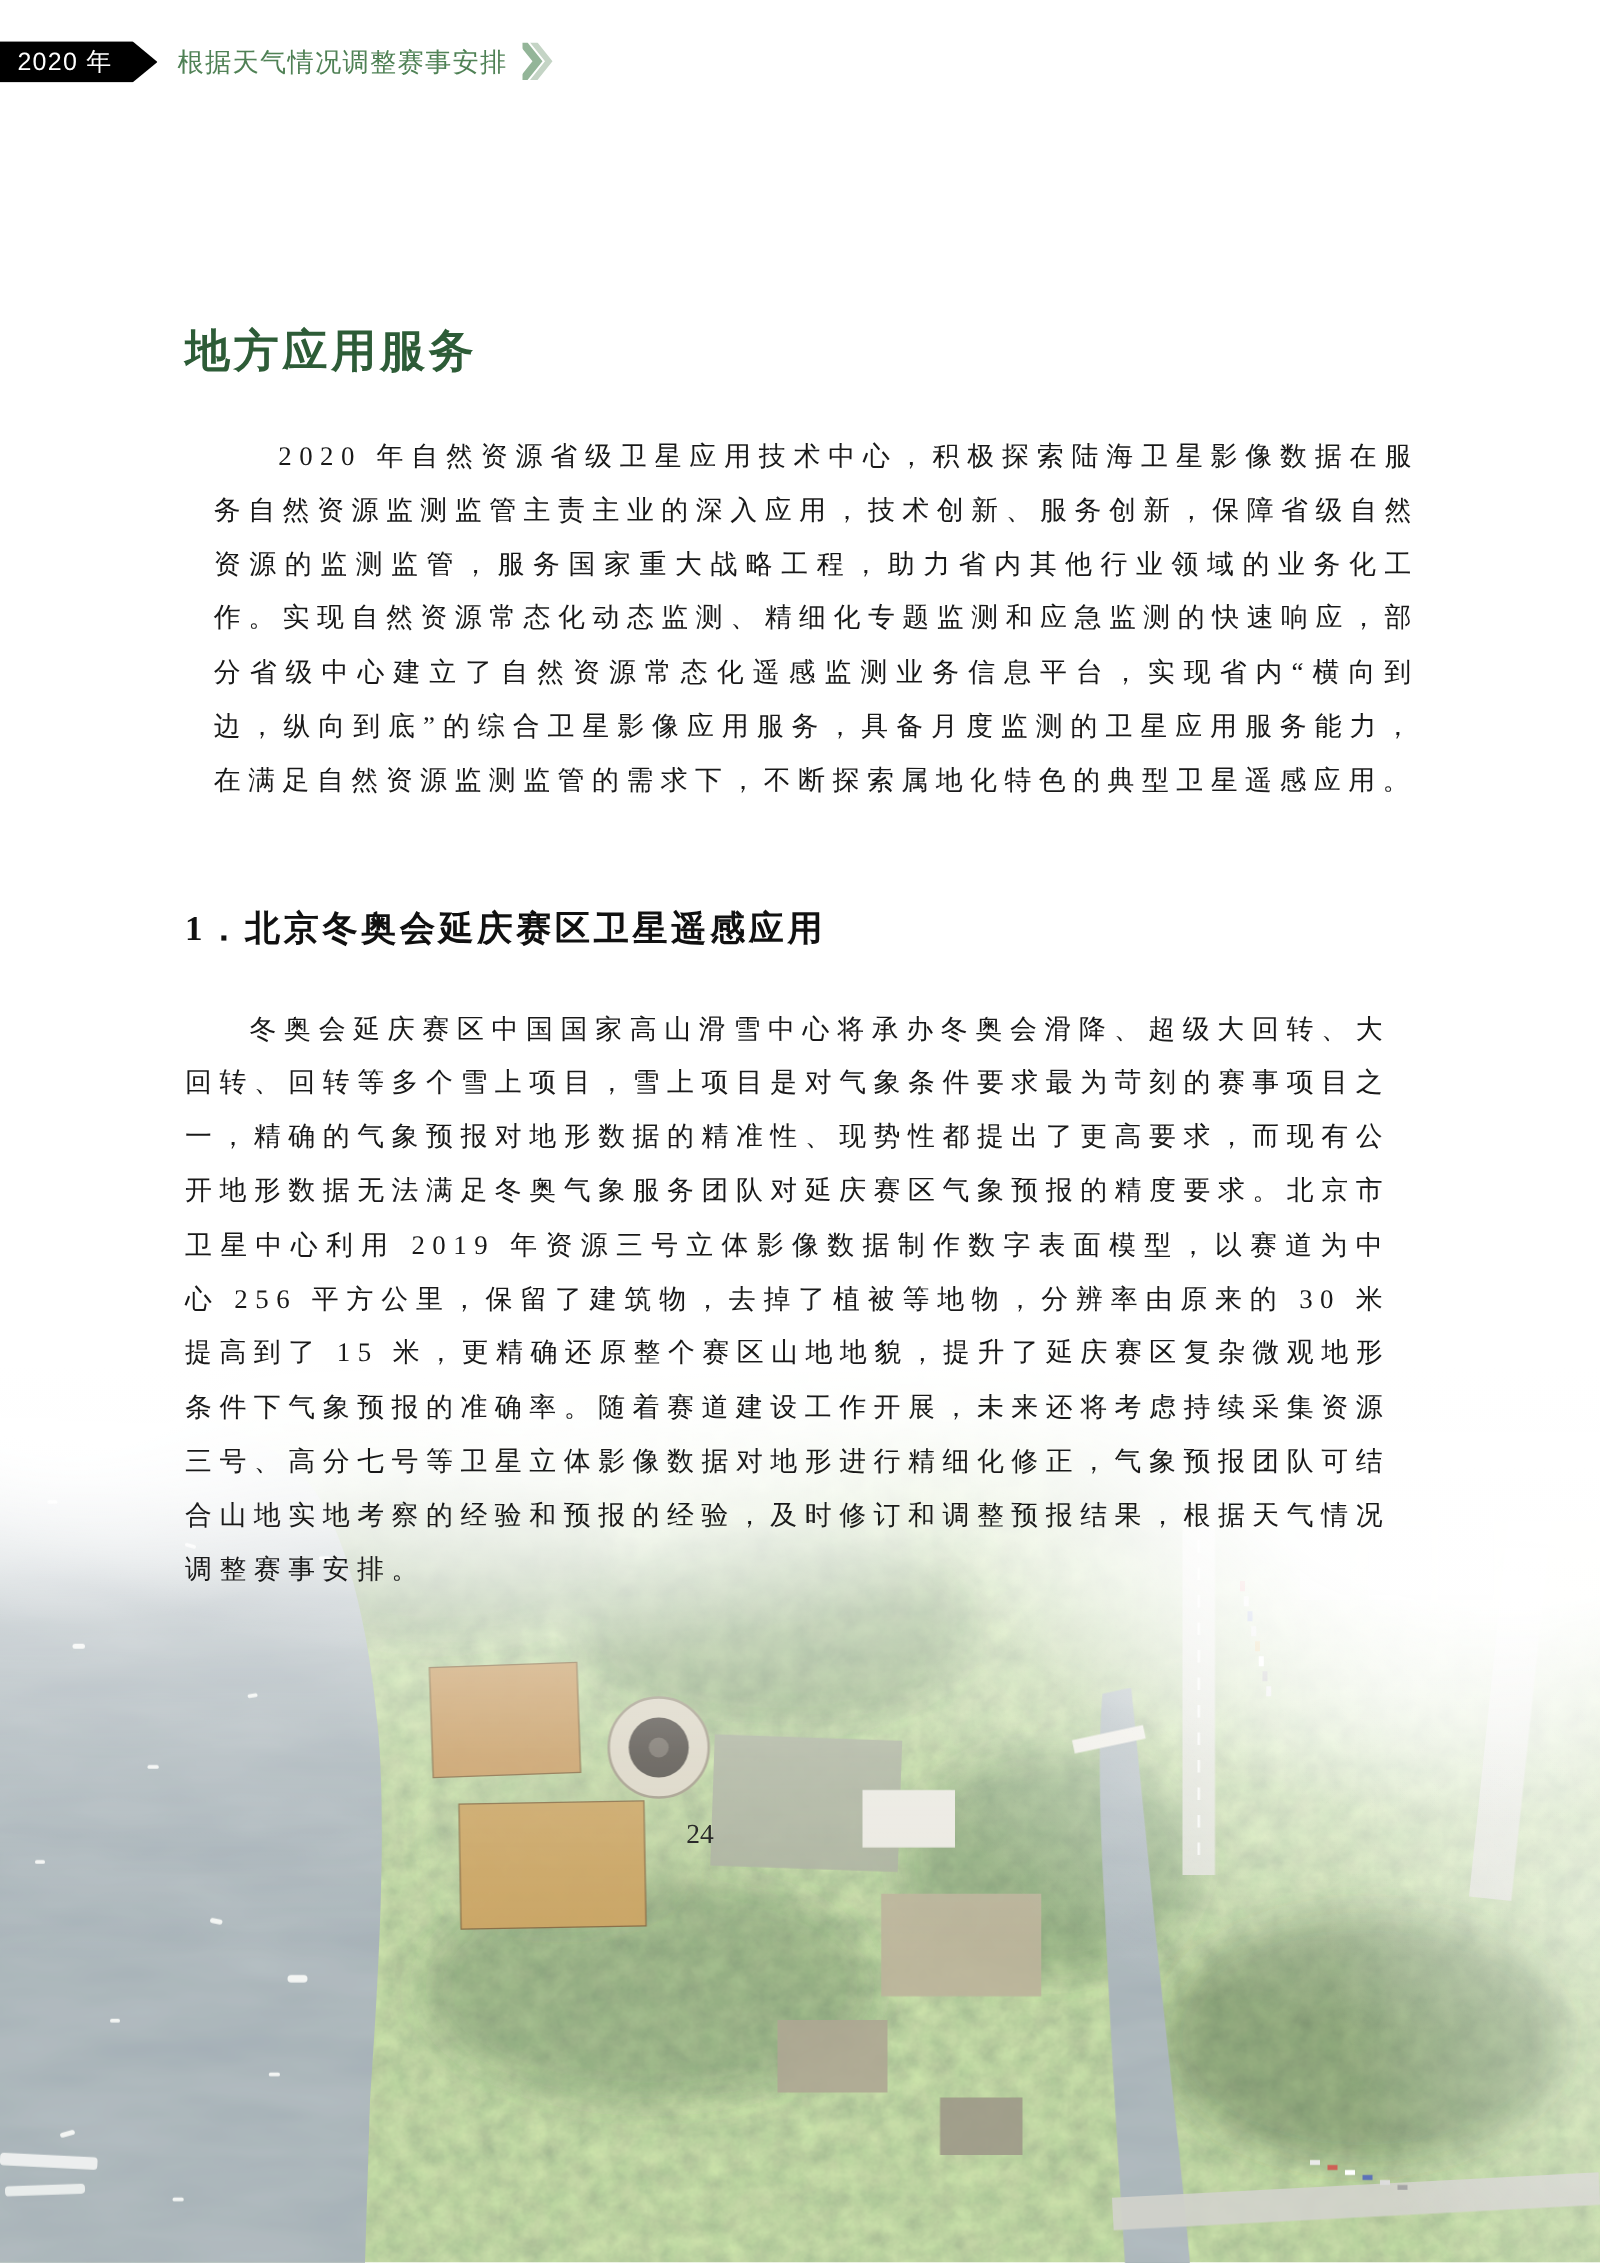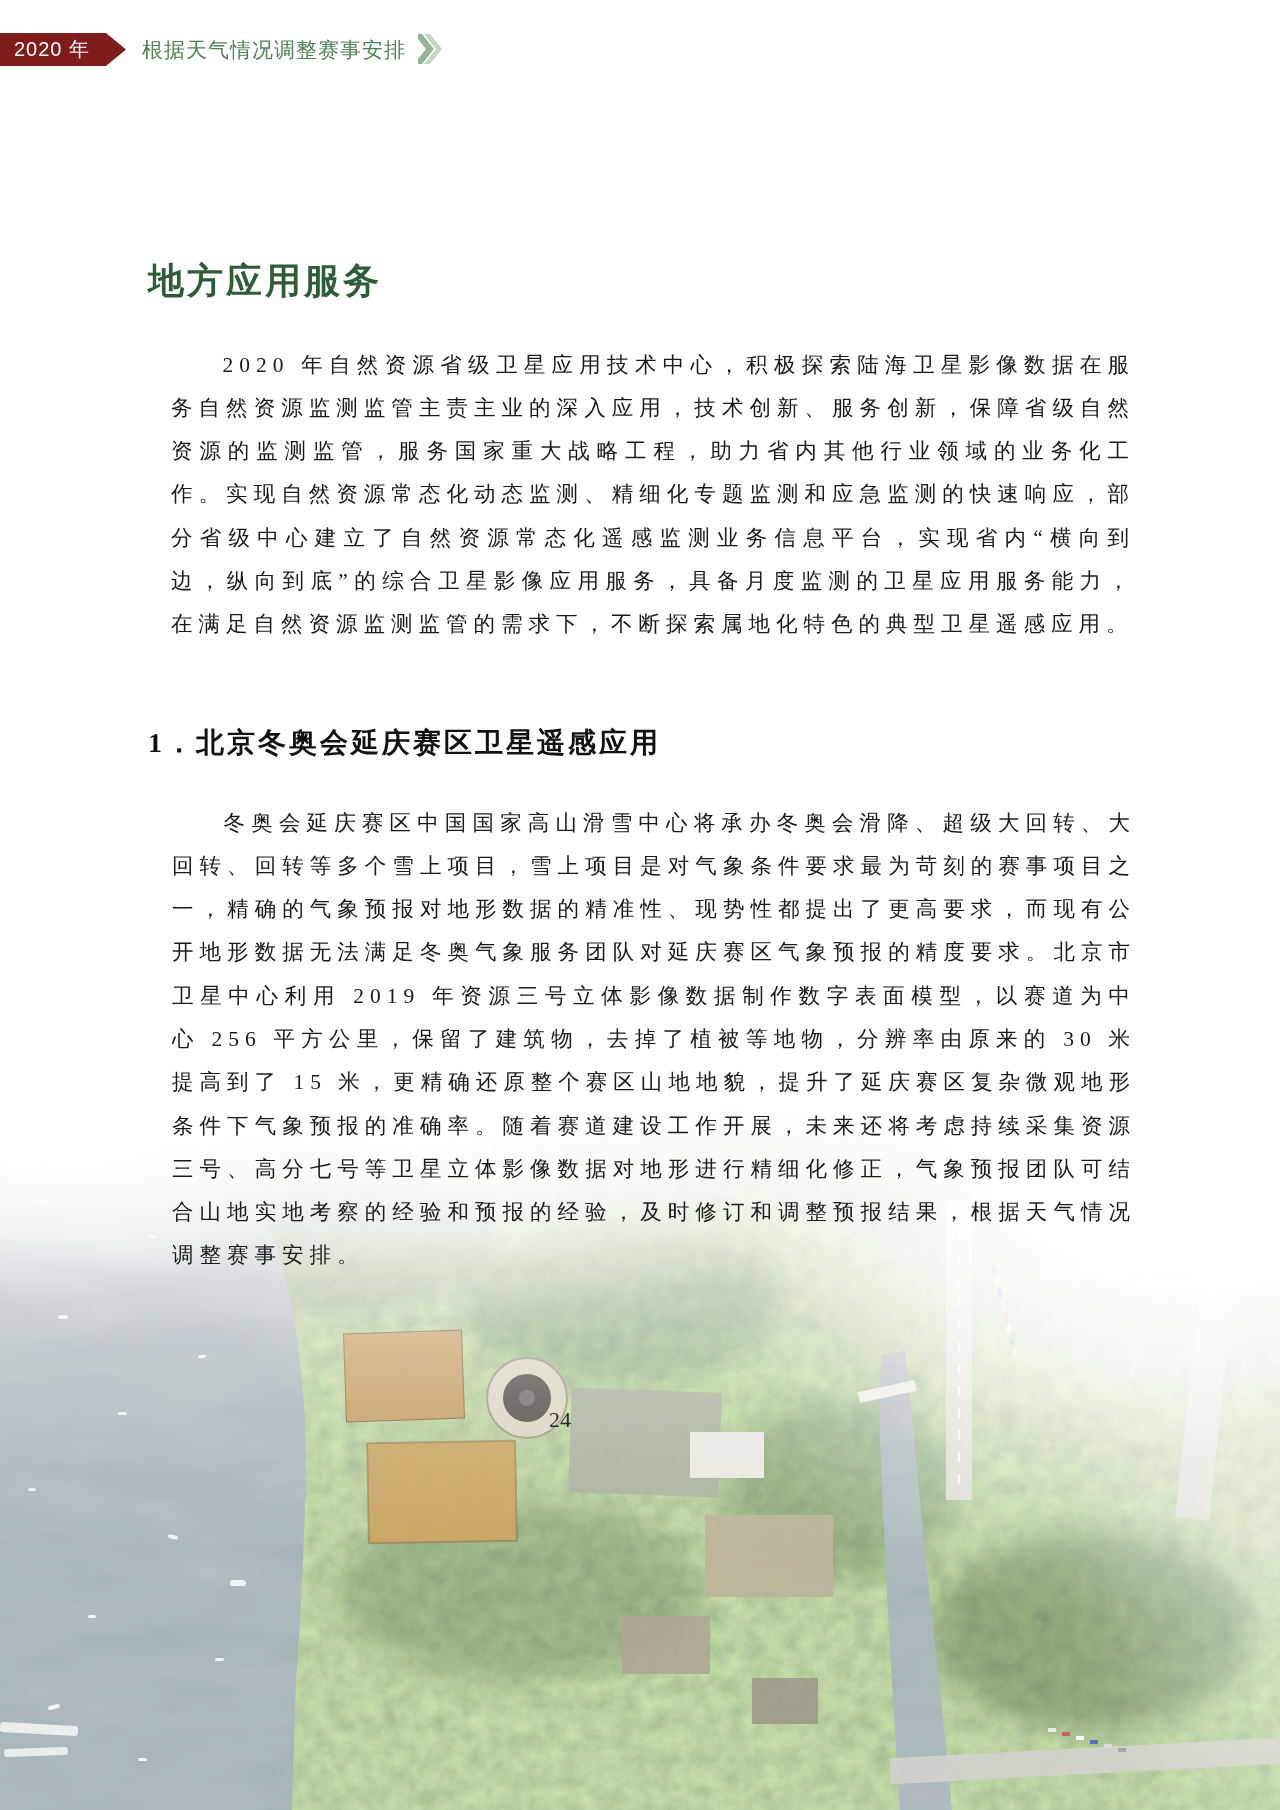--- a/index.html
+++ b/index.html
@@ -3,21 +3,21 @@
 <meta charset="utf-8">
 <style>
   html,body{margin:0;padding:0;}
   body{
     width:1280px;height:1810px;position:relative;background:#ffffff;overflow:hidden;
     font-family:"Liberation Serif","DejaVu Serif",serif;color:#191919;
   }
   
   .year-badge{
     position:absolute;left:0;top:33px;height:33px;width:126px;
-    background:#7f1d1d;color:#ffffff;
+    background:#000000;color:#ffffff;
     clip-path:polygon(0 0,106px 0,100% 50%,106px 100%,0 100%);
     display:flex;align-items:center;justify-content:center;
     padding-right:22px;box-sizing:border-box;
     font-family:"Liberation Sans","DejaVu Sans",sans-serif;
     font-size:20px;letter-spacing:1px;
   }
   .report-title{
     position:absolute;left:142px;top:36px;
     font-family:"Liberation Sans","DejaVu Sans",sans-serif;
     font-size:21px;color:#4f8155;letter-spacing:1px;white-space:nowrap;
@@ -32,37 +32,37 @@
     position:absolute;left:148px;top:701px;
     font-size:28px;font-weight:bold;color:#111111;letter-spacing:3px;white-space:nowrap;
   }
   
   .para{
     position:absolute;left:148px;width:964px;
     font-size:21.5px;line-height:43.3px;letter-spacing:6px;
     text-align:justify;text-indent:2.4em;color:#191919;z-index:2;
   }
   .para-intro{top:322px;margin-left:23px;}
-  .para-section{top:780px;margin-left:24px;}
+  .para-section{top:780px;}
   
   .photo{position:absolute;left:0;top:1060px;width:1280px;height:750px;z-index:0;}
   .photo svg{display:block;position:absolute;left:0;top:0;}
   .fog{
     position:absolute;inset:0;pointer-events:none;
     background:
       linear-gradient(180deg,#fff 0%,#fff 4%,rgba(255,255,255,.95) 10%,rgba(255,255,255,.72) 20%,rgba(255,255,255,.42) 32%,rgba(255,255,255,.16) 46%,rgba(255,255,255,.05) 58%,rgba(255,255,255,0) 68%),
       radial-gradient(ellipse 640px 430px at 94% 10%,rgba(255,255,255,.97) 35%,rgba(255,255,255,0) 75%),
       radial-gradient(ellipse 560px 400px at 88% 38%,rgba(255,255,255,.6),rgba(255,255,255,0) 70%),
       radial-gradient(ellipse 430px 300px at 4% 4%,rgba(255,255,255,.95) 25%,rgba(255,255,255,0) 70%),
       radial-gradient(ellipse 620px 260px at 32% 10%,rgba(255,255,255,.85),rgba(255,255,255,0) 75%),
       radial-gradient(ellipse 300px 520px at 100% 62%,rgba(255,255,255,.45),rgba(255,255,255,0) 72%),
       linear-gradient(rgba(255,255,255,.1),rgba(255,255,255,.1));
   }
   .page-number{
-    position:absolute;left:538px;top:1407px;width:44px;z-index:3;
+    position:absolute;left:538px;top:1454px;width:44px;z-index:3;
     text-align:center;font-size:22px;color:#2a2a2a;
   }
 </style>
 </head>
 <body>
 
 <div class="year-badge">
   <span>2020 年</span>
 </div>
 <div class="report-title">根据天气情况调整赛事安排</div>

